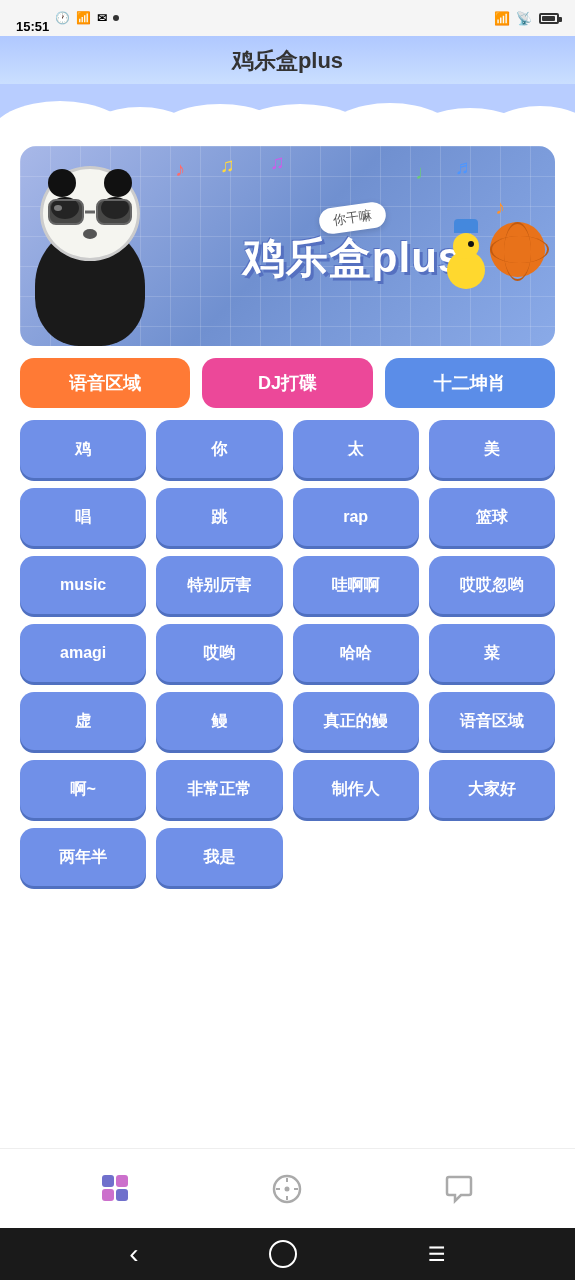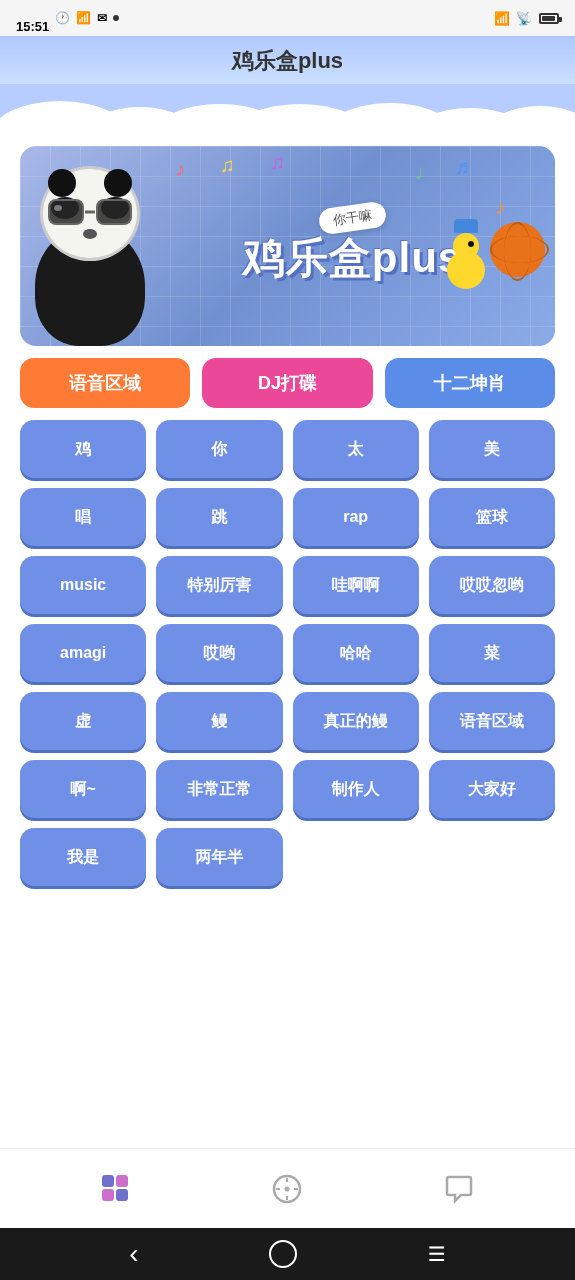--- a/index.html
+++ b/index.html
@@ -518,22 +518,22 @@
     <button class="sound-btn">虚</button>
     <button class="sound-btn">鳗</button>
     <button class="sound-btn">真正的鳗</button>
 
     <button class="sound-btn">语音区域</button>
     <button class="sound-btn">啊~</button>
     <button class="sound-btn">非常正常</button>
 
     <button class="sound-btn">制作人</button>
     <button class="sound-btn">大家好</button>
+    <button class="sound-btn">两年半</button>
     <button class="sound-btn">我是</button>
-    <button class="sound-btn">两年半</button>
   </div>
 
 </div>
 
 <div class="bottom-nav">
 
   <div class="nav-item">
     <div class="nav-icon">
       <svg width="32" height="32" viewBox="0 0 32 32" fill="none">
         <rect x="2" y="2" width="12" height="12" rx="3" fill="#7070cc"></rect>

